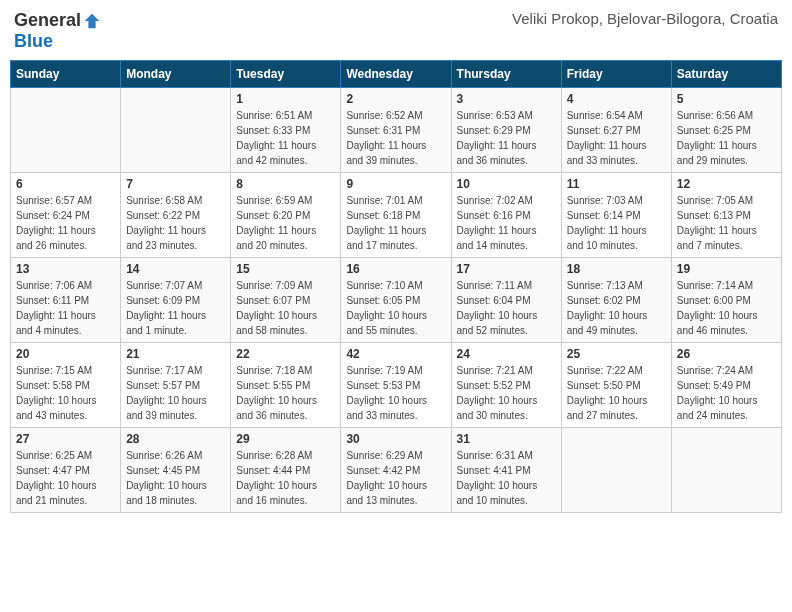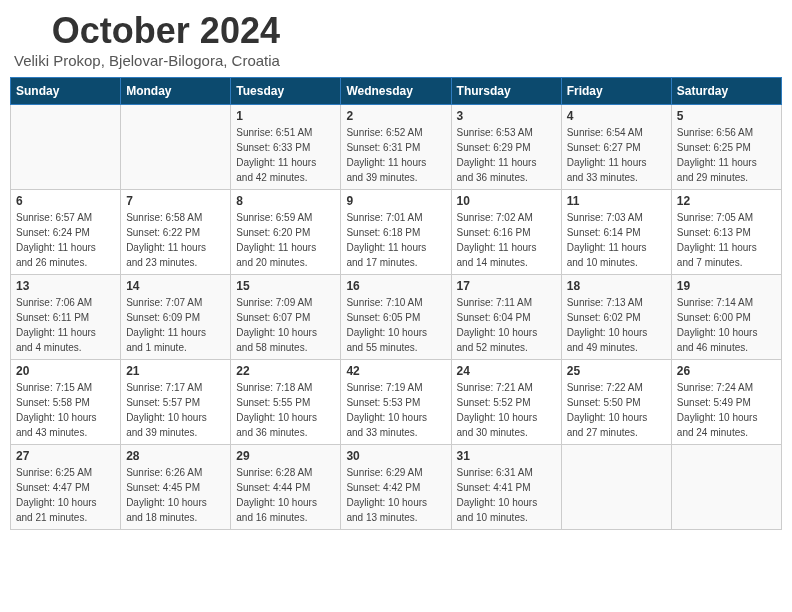--- a/index.html
+++ b/index.html
@@ -95,22 +95,30 @@
       line-height: 1.5;
     }
     .empty-cell {
       min-height: 70px;
     }
   </style>
 </head>
 <body>
 
 <div class="header-section">
+  <div class="logo">
+    <div class="logo-row">
+      <span class="logo-text-general">General</span>
+      <svg class="logo-icon" viewBox="0 0 20 20" xmlns="http://www.w3.org/2000/svg">
+        <polygon points="10,2 18,10 14,10 14,18 6,18 6,10 2,10" fill="#2e7bbf"></polygon>
+      </svg>
+    </div>
+    <span class="logo-text-blue">Blue</span>
+  </div>
   <div class="title-section">
-    <div class="month-title">October 2024</div>
     <div class="location-title">Veliki Prokop, Bjelovar-Bilogora, Croatia</div>
   </div>
 </div>
 
 <table>
   <thead>
     <tr>
     <th>Sunday</th>
         <th>Monday</th>
         <th>Tuesday</th>

